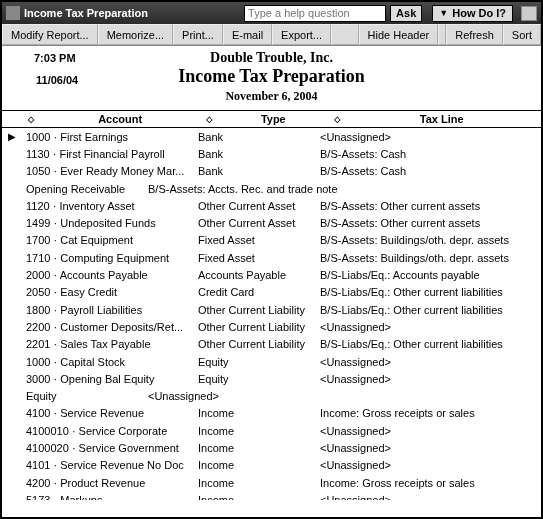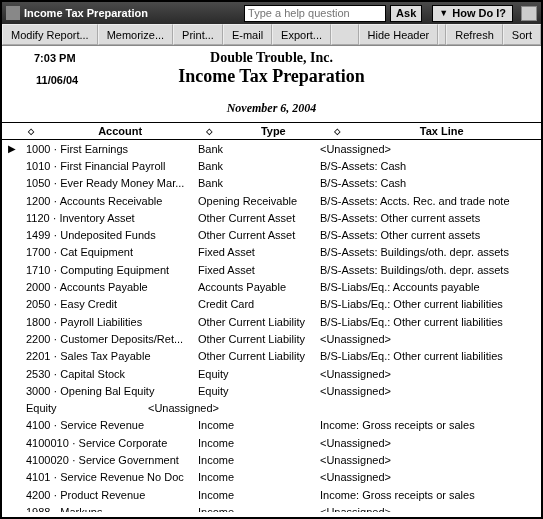--- a/index.html
+++ b/index.html
@@ -123,23 +123,22 @@
     text-align: center;
     font-weight: bold;
     font-size: 18px;
     font-family: "Times New Roman", serif;
   }
   .report-date {
     text-align: center;
     font-weight: bold;
     font-size: 12px;
     font-family: "Times New Roman", serif;
-    margin-top: 14px;
+    margin-top: 2px;
     margin-bottom: 4px;
-    font-style: italic;
   }
   .col-headers {
     display: flex;
     border-top: 1px solid #000;
     border-bottom: 1px solid #000;
     height: 18px;
     align-items: center;
     font-weight: bold;
     font-size: 11px;
     padding-left: 24px;
@@ -223,31 +222,30 @@
 
 <div class="data-area">
   <span class="row-pointer">▶</span>
   <div id="rows-container">
       <div class="data-row">
         <span class="cell-acct">1000 · First Earnings</span>
         <span class="cell-type">Bank</span>
         <span class="cell-taxline">&lt;Unassigned&gt;</span>
       </div>
       <div class="data-row">
-        <span class="cell-acct">1010 · First Financial Payroll</span>
+        <span class="cell-acct">1130 · First Financial Payroll</span>
         <span class="cell-type">Bank</span>
         <span class="cell-taxline">B/S-Assets: Cash</span>
       </div>
       <div class="data-row">
         <span class="cell-acct">1050 · Ever Ready Money Mar...</span>
         <span class="cell-type">Bank</span>
         <span class="cell-taxline">B/S-Assets: Cash</span>
       </div>
       <div class="data-row">
-        <span class="cell-acct">1200 · Accounts Receivable</span>
         <span class="cell-type">Opening Receivable</span>
         <span class="cell-taxline">B/S-Assets: Accts. Rec. and trade note</span>
       </div>
       <div class="data-row">
         <span class="cell-acct">1120 · Inventory Asset</span>
         <span class="cell-type">Other Current Asset</span>
         <span class="cell-taxline">B/S-Assets: Other current assets</span>
       </div>
       <div class="data-row">
         <span class="cell-acct">1499 · Undeposited Funds</span>
@@ -283,21 +281,21 @@
         <span class="cell-acct">2200 · Customer Deposits/Ret...</span>
         <span class="cell-type">Other Current Liability</span>
         <span class="cell-taxline">&lt;Unassigned&gt;</span>
       </div>
       <div class="data-row">
         <span class="cell-acct">2201 · Sales Tax Payable</span>
         <span class="cell-type">Other Current Liability</span>
         <span class="cell-taxline">B/S-Liabs/Eq.: Other current liabilities</span>
       </div>
       <div class="data-row">
-        <span class="cell-acct">2530 · Capital Stock</span>
+        <span class="cell-acct">1000 · Capital Stock</span>
         <span class="cell-type">Equity</span>
         <span class="cell-taxline">&lt;Unassigned&gt;</span>
       </div>
       <div class="data-row">
         <span class="cell-acct">3000 · Opening Bal Equity</span>
         <span class="cell-type">Equity</span>
         <span class="cell-taxline">&lt;Unassigned&gt;</span>
       </div>
       <div class="data-row">
         <span class="cell-type">Equity</span>
@@ -322,18 +320,18 @@
         <span class="cell-acct">4101 · Service Revenue No Doc</span>
         <span class="cell-type">Income</span>
         <span class="cell-taxline">&lt;Unassigned&gt;</span>
       </div>
       <div class="data-row">
         <span class="cell-acct">4200 · Product Revenue</span>
         <span class="cell-type">Income</span>
         <span class="cell-taxline">Income: Gross receipts or sales</span>
       </div>
       <div class="data-row">
-        <span class="cell-acct">1988 · Markups</span>
+        <span class="cell-acct">5173 · Markups</span>
         <span class="cell-type">Income</span>
         <span class="cell-taxline">&lt;Unassigned&gt;</span>
       </div>
     </div>
 </div>
 
 </body></html>

